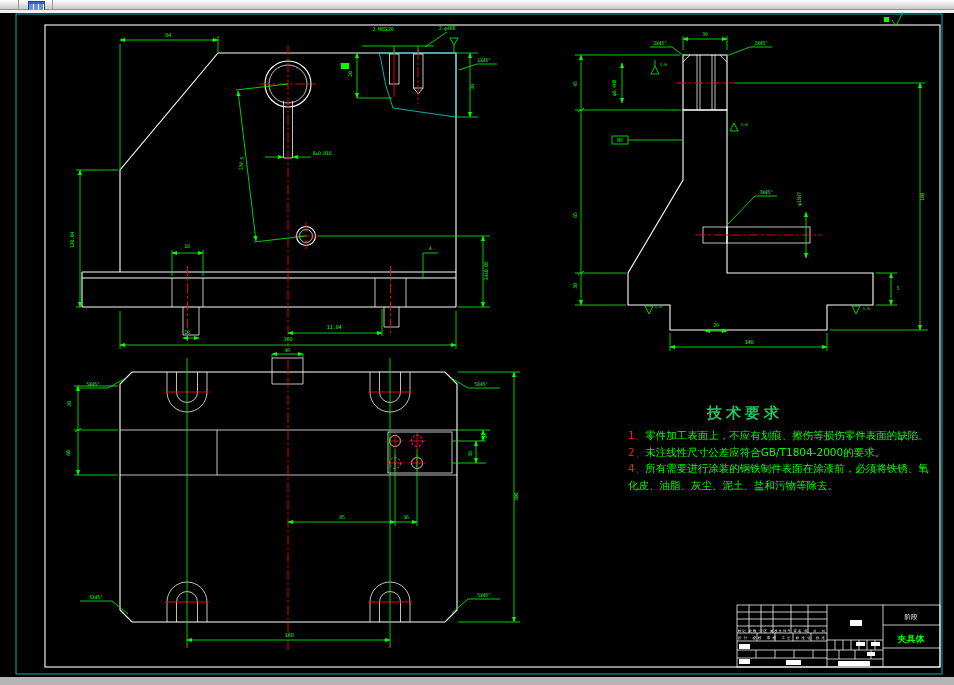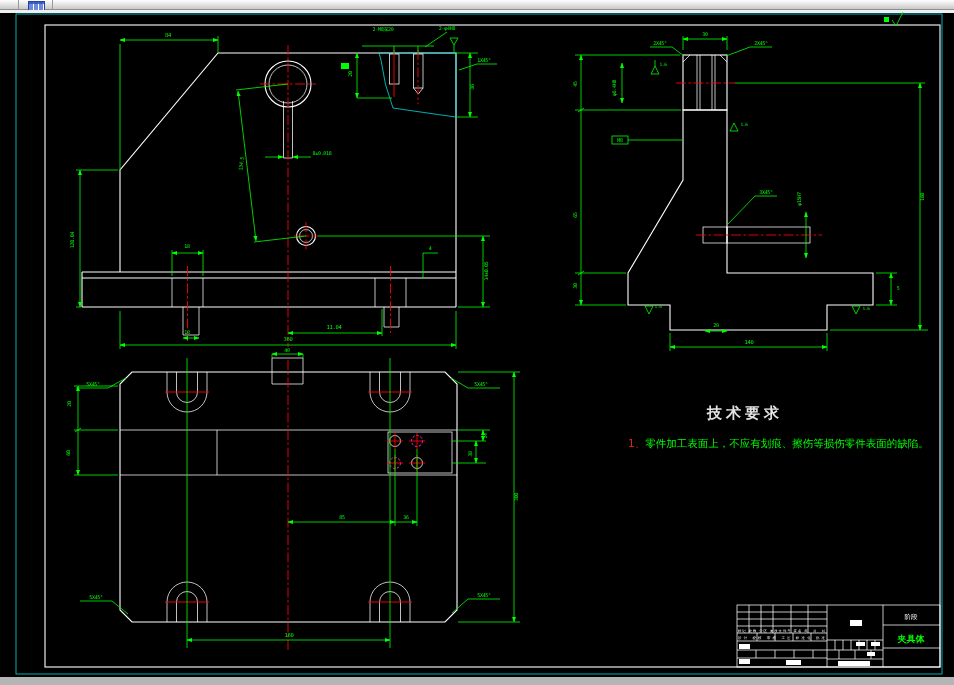--- a/index.html
+++ b/index.html
@@ -21,22 +21,22 @@
   .g{stroke:#00ff00;stroke-width:.8;fill:none;}
   .r{stroke:#ff0000;stroke-width:.9;fill:none;stroke-dasharray:10 2.5 2.5 2.5;}
   .rs{stroke:#ff0000;stroke-width:.9;fill:none;}
   .m{stroke:#ff35ff;stroke-width:.9;fill:none;stroke-dasharray:2.4 1.7;}
   .cy{stroke:#00dcdc;stroke-width:.8;fill:none;}
   .dimtxt{fill:#00ff00;font-family:"DejaVu Sans Mono",monospace;text-anchor:middle;letter-spacing:-.3px;}
   .tbtxt{fill:#ffffff;font-family:"Liberation Sans",sans-serif;}
   
   .tech-req{position:absolute;left:620px;top:404px;width:325px;color:#00ff00;}
   .tr-title{width:250px;text-align:center;font-size:15px;font-weight:bold;letter-spacing:4px;
-            color:#e5e5e5;font-family:"DejaVu Sans",sans-serif;}
-  .tr-items{margin-top:12px;margin-left:8px;width:305px;font-size:10.5px;line-height:16.5px;
+            color:#22c55e;font-family:"DejaVu Sans",sans-serif;}
+  .tr-items{margin-top:4px;margin-left:8px;width:305px;font-size:10.5px;line-height:16.5px;
             font-family:"DejaVu Sans",sans-serif;}
   .tr-item{margin:0;}
   .tr-num{color:#dd2222;}
 </style>
 </head>
 <body>
 
 <div id="app">
   <div class="topbar">
     <div class="tb-sep" style="left:18px"></div>
@@ -306,17 +306,19 @@
       <text x="738" y="639" font-size="3.4" class="tbtxt" textLength="87">设计 校核 审核 工艺 标准化 批准</text>
       <text x="911" y="619" font-size="6.5" text-anchor="middle" class="tbtxt">阶段</text>
       <text x="911" y="642" font-size="9" text-anchor="middle" fill="#00ff00" font-weight="bold" font-family="DejaVu Sans, sans-serif">夹具体</text>
     </g>
   </svg>
 
   <div class="tech-req">
     <div class="tr-title">技术要求</div>
     <div class="tr-items">
       <div class="tr-item"><span class="tr-num">1、</span><span>零件加工表面上，不应有划痕、擦伤等损伤零件表面的缺陷。</span></div>
+      <div class="tr-item"><span class="tr-num">2、</span><span>未注线性尺寸公差应符合GB/T1804-2000的要求。</span></div>
+      <div class="tr-item"><span class="tr-num">4、</span><span>所有需要进行涂装的钢铁制件表面在涂漆前，必须将铁锈、氧化皮、油脂、灰尘、泥土、盐和污物等除去。</span></div>
     </div>
   </div>
 
   <div class="bottombar"></div>
 </div>
 
 </body></html>

